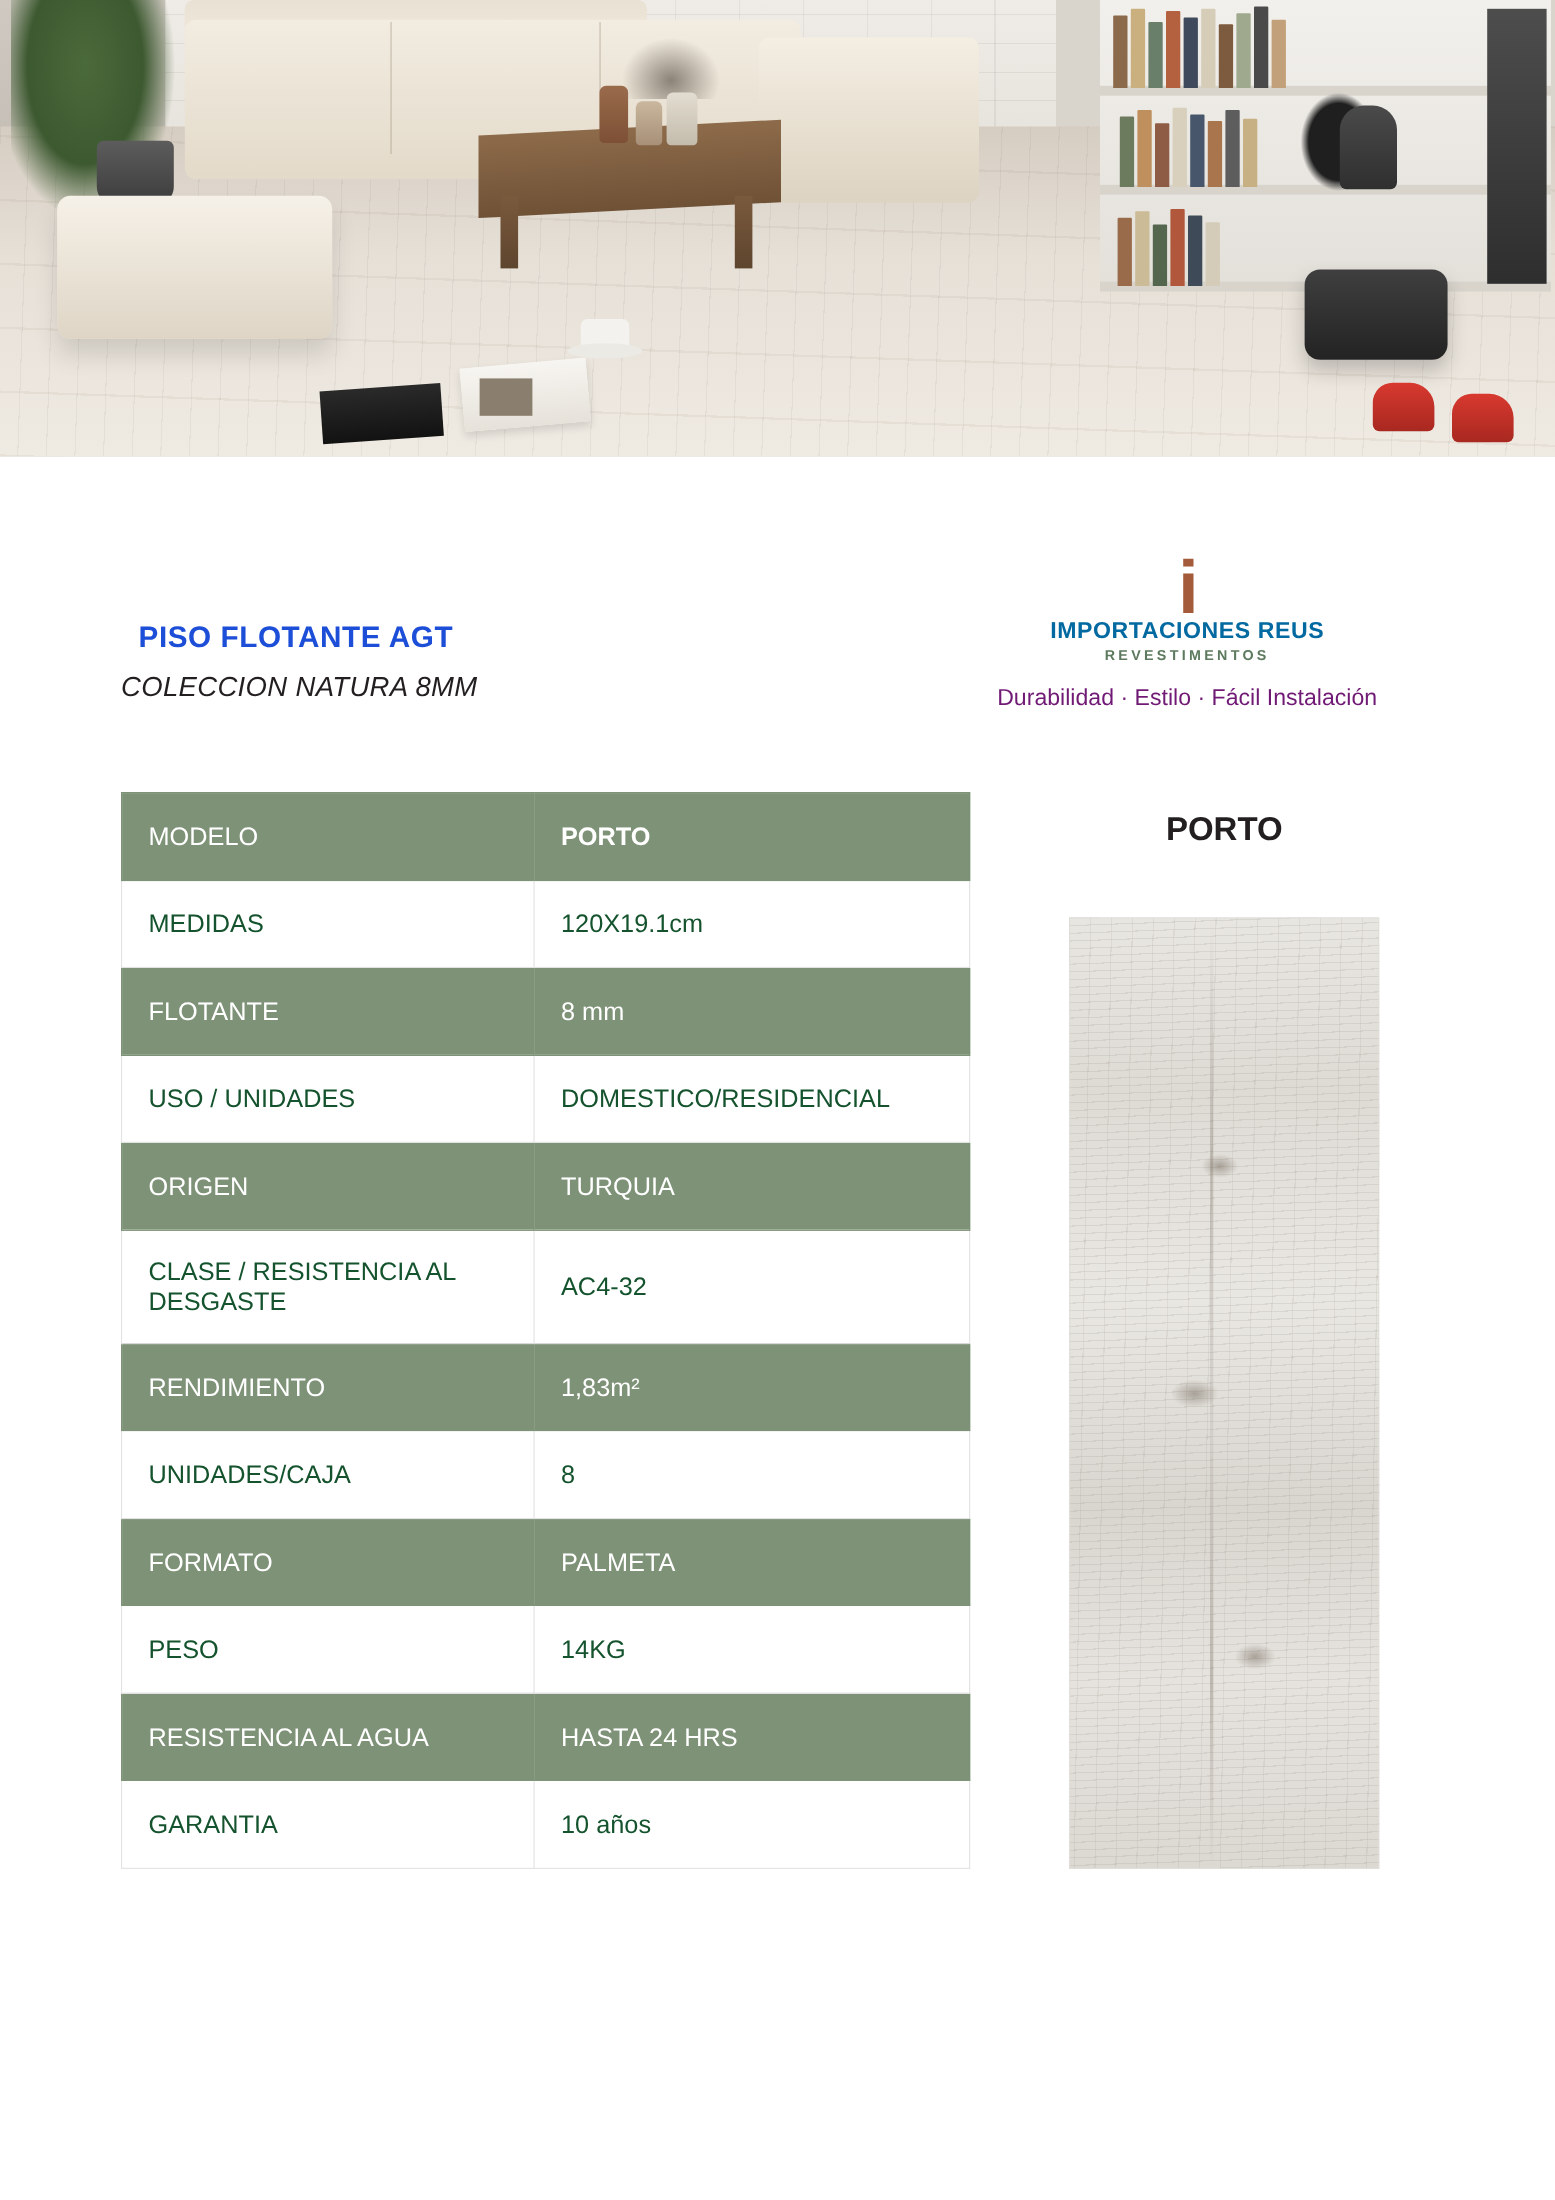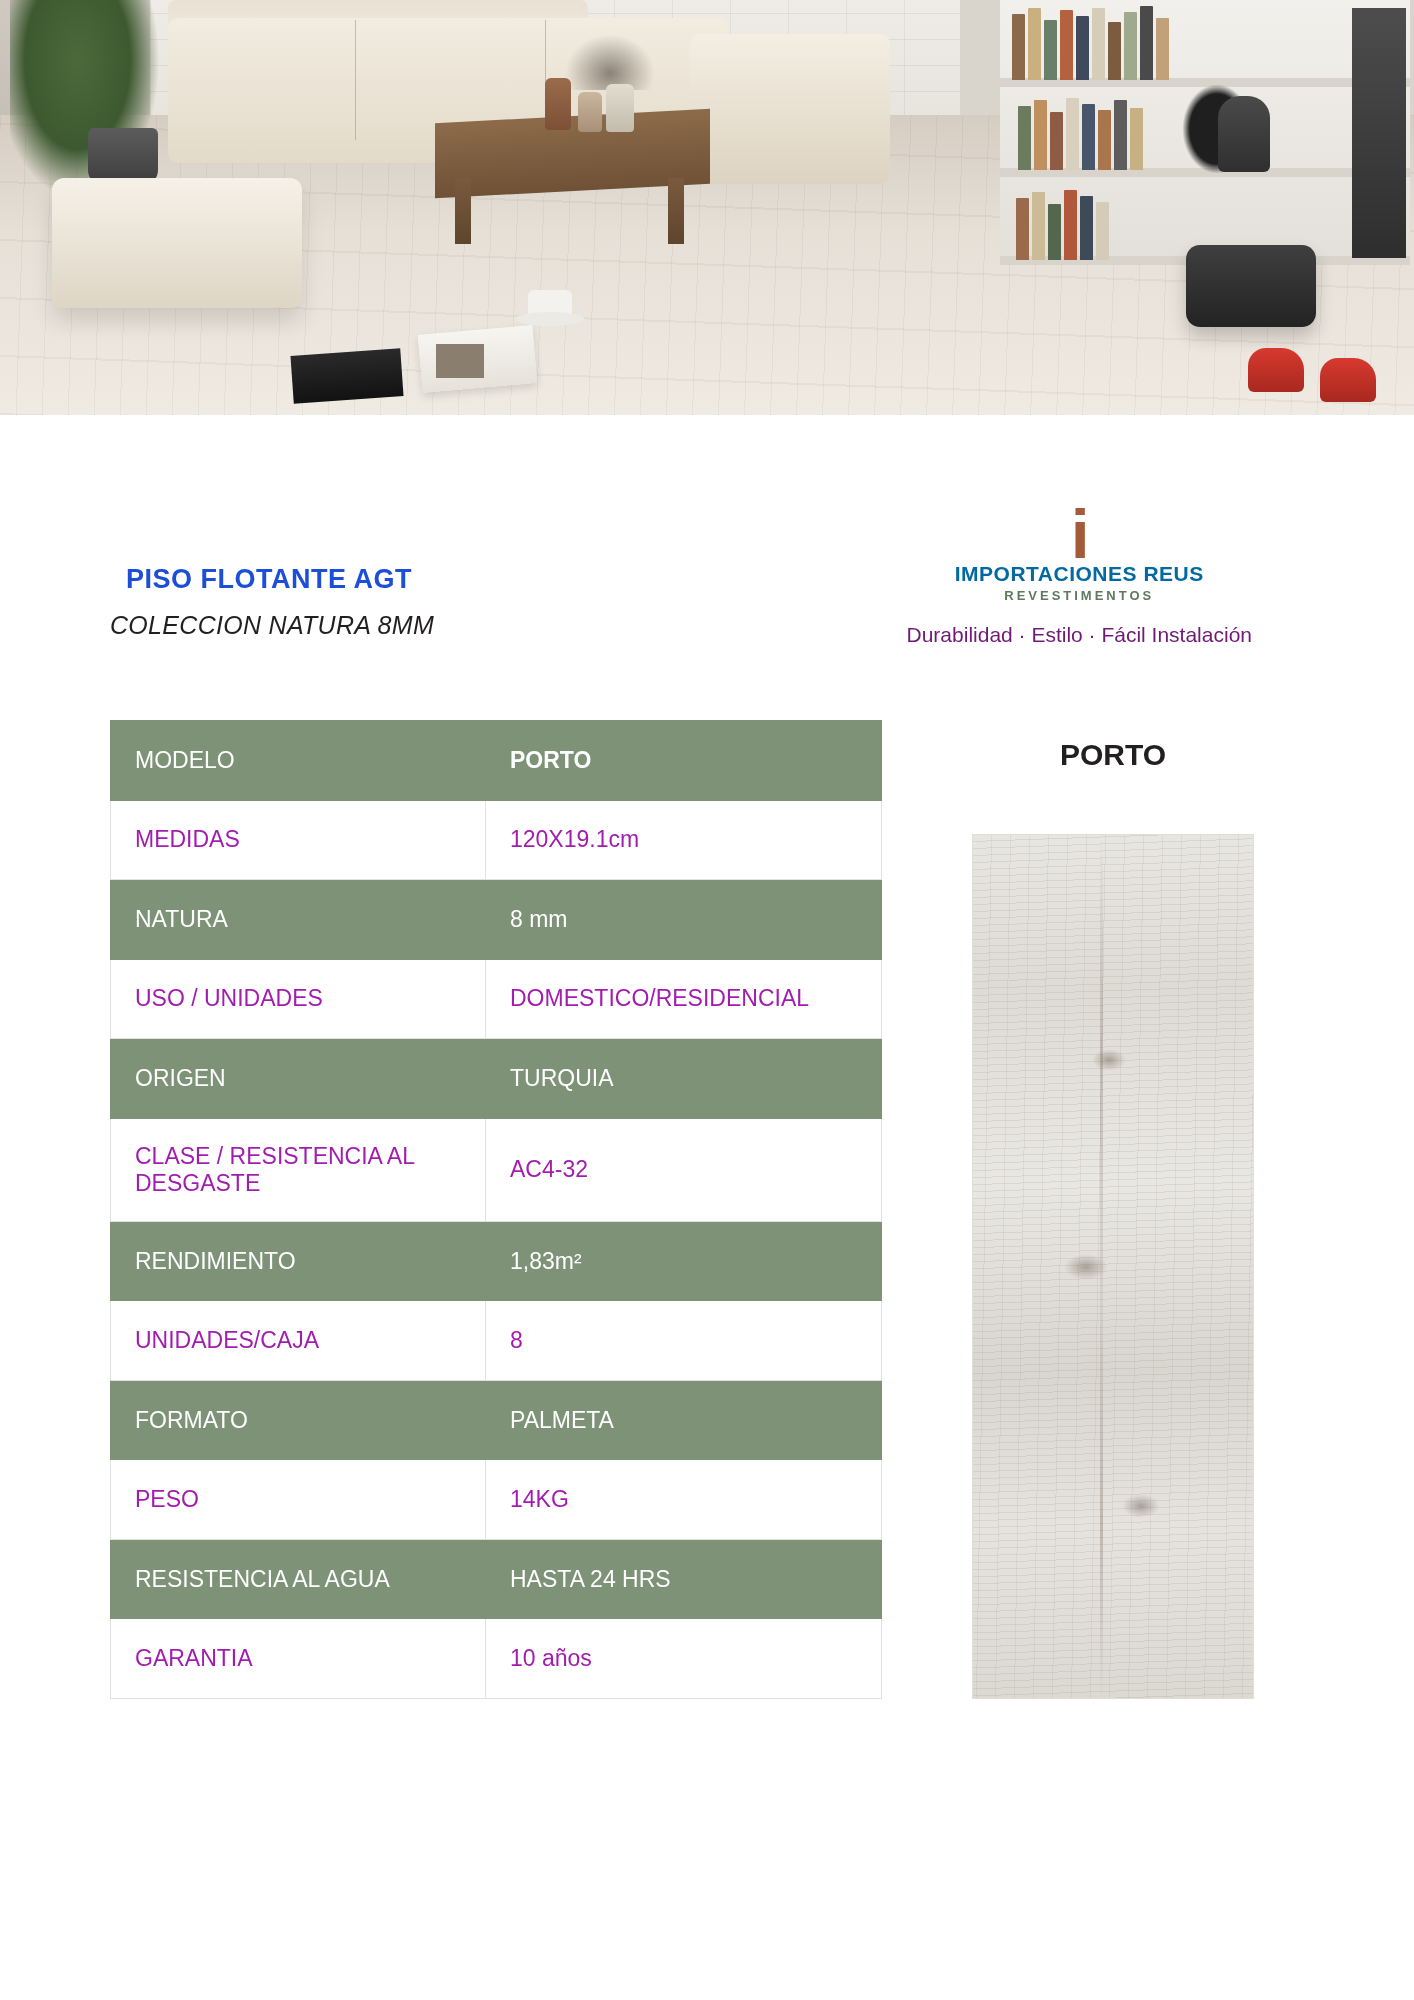--- a/index.html
+++ b/index.html
@@ -270,21 +270,21 @@
     border: 1px solid #e2e2e2;
   }
   .spec-table tr td:first-child { width: 375px; }
   .spec-table tr.shaded td {
     background: #7e9277;
     color: #ffffff;
     border-color: #7e9277;
   }
   .spec-table tr.plain td {
     background: #ffffff;
-    color: #a21caf;
+    color: #14532d;
   }
   .spec-table tr.tall td { height: 96px; }
   .val-strong { font-weight: bold; }
 
   
   .sample-col {
     flex: 1;
     text-align: center;
     padding-top: 4px;
   }
@@ -424,21 +424,21 @@
       <tbody>
         <tr class="shaded">
           <td>MODELO</td>
           <td class="val-strong">PORTO</td>
         </tr>
         <tr class="plain">
           <td>MEDIDAS</td>
           <td>120X19.1cm</td>
         </tr>
         <tr class="shaded">
-          <td>NATURA</td>
+          <td>FLOTANTE</td>
           <td>8 mm</td>
         </tr>
         <tr class="plain">
           <td>USO / UNIDADES</td>
           <td>DOMESTICO/RESIDENCIAL</td>
         </tr>
         <tr class="shaded">
           <td>ORIGEN</td>
           <td>TURQUIA</td>
         </tr>

